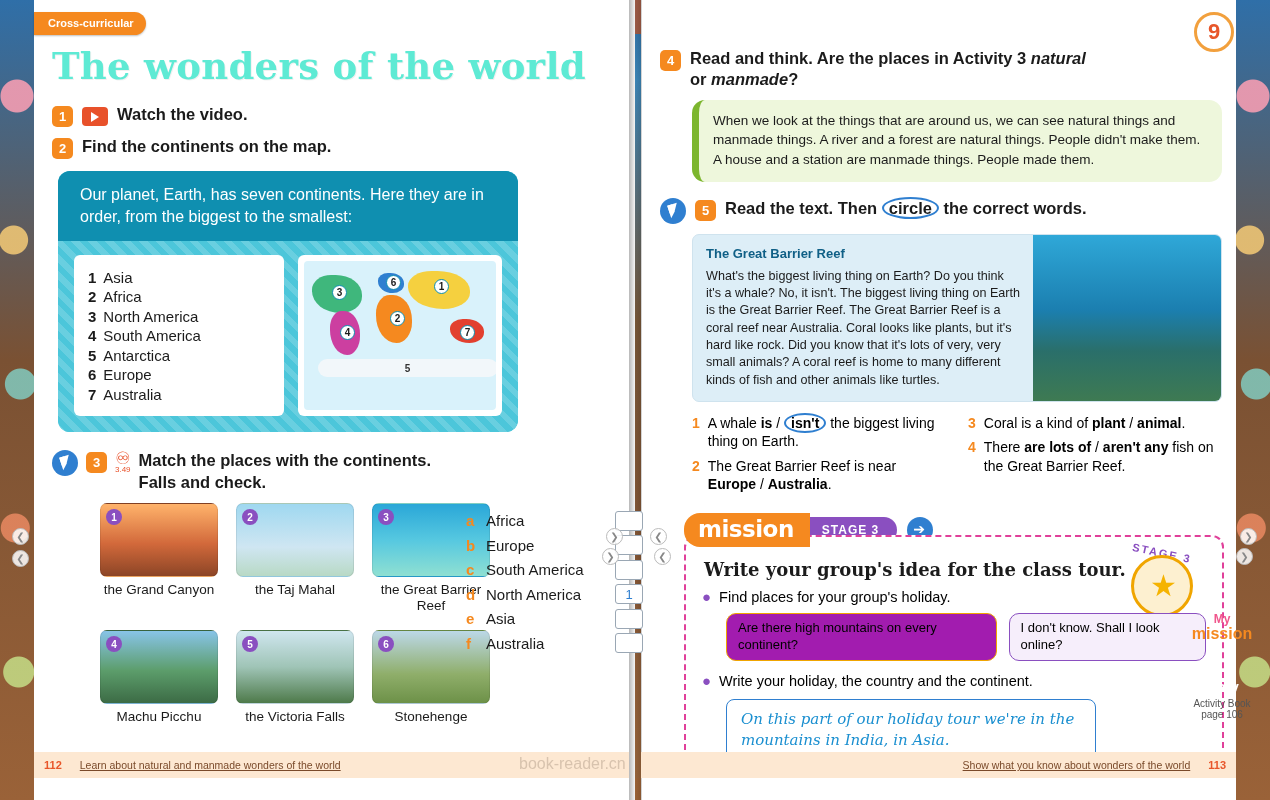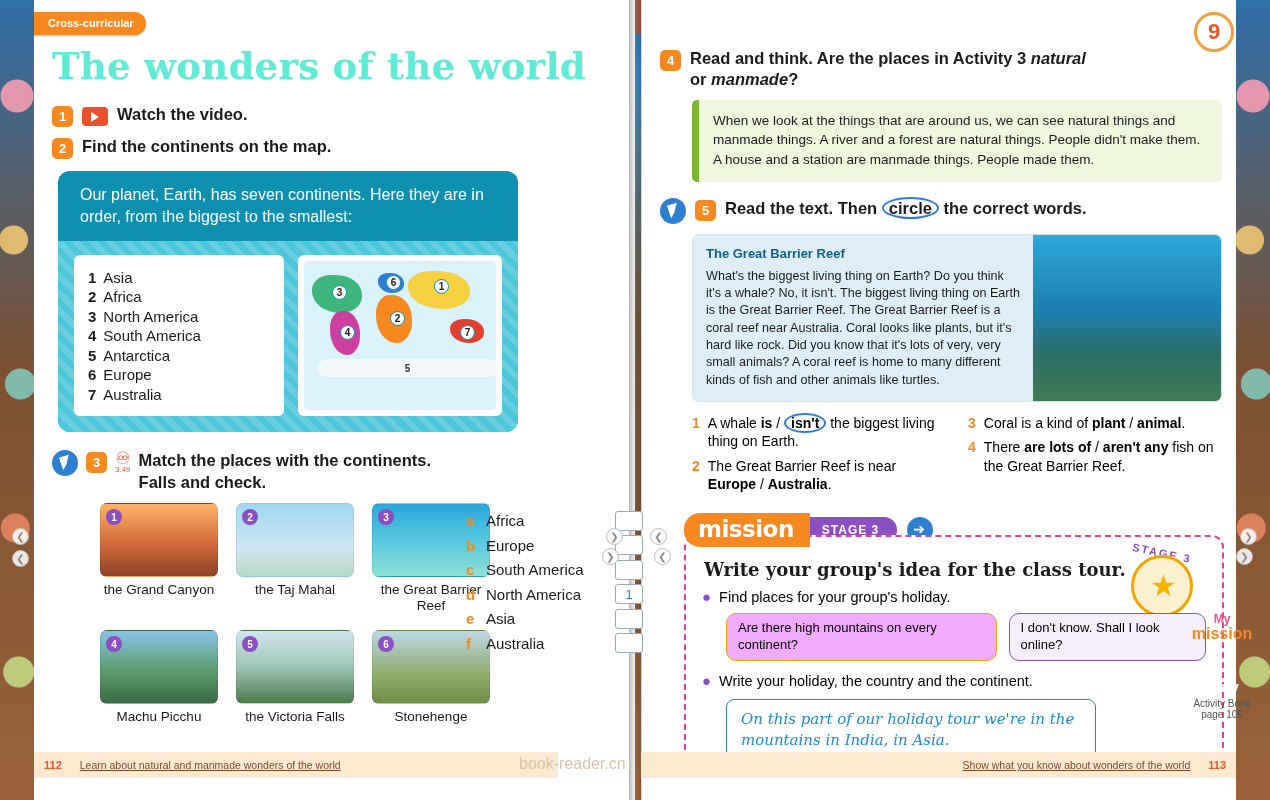--- a/index.html
+++ b/index.html
@@ -156,21 +156,21 @@
   .ans-label { width:120px; color:#1b1b1b; }
   .ans-box {
     width:28px; height:20px; border:1.4px solid #9aa7b4; border-radius:3px; background:#fff;
     font-size:13px; color:#2f7fd0; display:flex; align-items:center; justify-content:center;
   }
 
   
   .rp { position:absolute; left:660px; top:48px; width:570px; }
   .note-box {
     margin:8px 0 0 32px; width:530px; background:#eef7dc; border-left:7px solid #7cb62e;
-    border-radius:5px; padding:11px 14px 12px 14px; font-size:13.5px; line-height:1.45; color:#1b1b1b;
+    border-radius:13px; padding:11px 14px 12px 14px; font-size:13.5px; line-height:1.45; color:#1b1b1b;
   }
   .reef-box {
     margin:10px 0 0 32px; width:530px; border-radius:7px; overflow:hidden;
     background:#ddeef7; display:flex; border:1px solid #cfe3ee;
   }
   .reef-text { padding:10px 12px 12px 13px; font-size:12.6px; line-height:1.38; color:#1b1b1b; width:340px; }
   .reef-text h4 { margin:0 0 5px 0; font-size:13px; color:#0f5f86; }
   .reef-img { flex:1; position:relative; overflow:hidden;
     background:linear-gradient(180deg,#2fa8d8 0%, #1b7fb0 45%, #2a6f6a 70%, #3e7a52 100%); }
   .qs { display:flex; gap:24px; margin:12px 0 0 32px; font-size:14px; }
@@ -199,21 +199,21 @@
   .mission-arrow:after{ content:"➔"; color:#fff; font-size:14px; position:absolute; left:6px; top:4px;}
   .mission-body {
     border:2px dashed #e0409a; border-radius:12px; padding:12px 16px 14px 16px; margin-top:-12px;
     padding-top:22px; position:relative; background:#fff;
   }
   .mission-title { font-family:"DejaVu Serif", serif; font-size:18px; font-weight:bold; color:#1b1b1b; margin:0 0 9px 2px; }
   .bullet-row { display:flex; gap:8px; font-size:14.5px; align-items:flex-start; margin:6px 0; }
   .bullet { color:#8a4fc0; font-size:15px; line-height:1.1; }
   .bubbles { display:flex; gap:12px; margin:8px 0 0 24px; }
   .bubble {
-    border:1.6px solid #f0a500; background:#f0abfc; border-radius:10px;
+    border:1.6px solid #f0a500; background:#a21caf; border-radius:10px;
     padding:6px 11px; font-size:13px; line-height:1.3; position:relative;
   }
   .bubble.purple { border-color:#8a4fc0; background:#f6eefb; }
   .answer-box {
     border:1.6px solid #2f7fd0; border-radius:8px; margin:9px 0 0 24px; padding:9px 14px;
     color:#1a8fd0; font-family:"DejaVu Serif", serif; font-style:italic; font-size:15px; line-height:1.4;
     width:370px;
   }
   .stage-badge {
     position:absolute; right:18px; top:10px; width:84px; text-align:center;
@@ -234,21 +234,21 @@
   }
   .my-diary .m1 { color:#f0568c; font-size:12px; font-weight:bold; }
   .my-diary .m2 { color:#f5891f; font-size:16px; font-weight:bold; line-height:1.05; }
   .my-diary .m3 { color:#ffffff; font-size:14px; font-weight:bold; margin-bottom:3px;margin-top:36px;}
 
   
   .footer {
     position:absolute; bottom:22px; height:26px; background:#fde8d2;
     display:flex; align-items:center; font-size:10.5px; color:#7a4a2a;
   }
-  .footer-left { left:34px; width:524px; }
+  .footer-left { left:34px; width:595px; }
   .footer-right { left:641px; width:595px; }
   .pnum-chip { color:#e8562a; font-weight:bold; font-size:11px; padding:0 10px; }
   .footer-text { padding:0 8px;text-decoration:underline; }
   .watermark { position:absolute; left:519px; bottom:27px; font-size:16px; color:#d8c3ae; }
 
   
   .nav-arrow {
     position:absolute; width:17px; height:17px; border-radius:50%;
     border:1px solid #bbb; color:#888; font-size:10px;
     display:flex; align-items:center; justify-content:center; background:rgba(255,255,255,.85);

